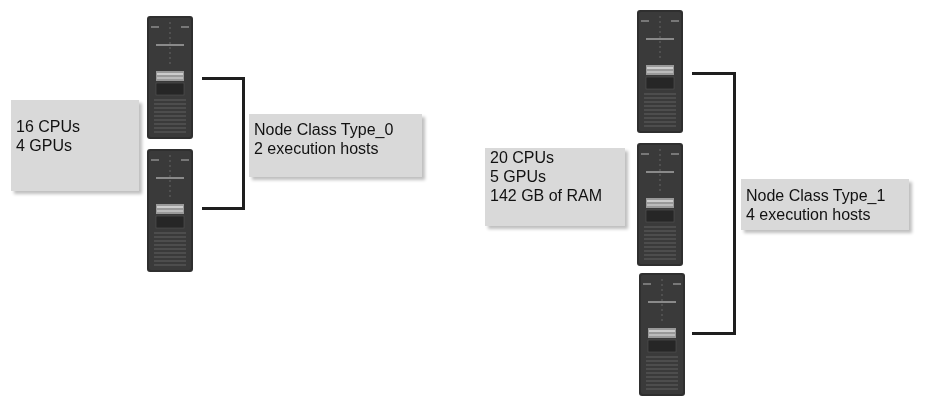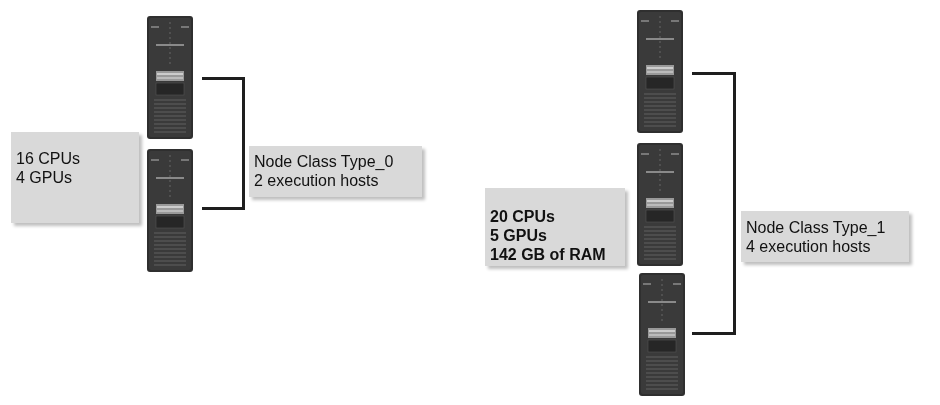--- a/index.html
+++ b/index.html
@@ -1,18 +1,18 @@
 <!DOCTYPE html>
 <html><head>
 <meta charset="utf-8">
 <style>
   html,body{margin:0;padding:0;background:#fff;}
   body{width:940px;height:405px;position:relative;overflow:hidden;font-family:"Liberation Sans",sans-serif;}
   .server{position:absolute;width:46px;height:123px;}
-  .box{position:absolute;background:#d9d9d9;box-shadow:3px 3px 3px rgba(0,0,0,0.25);color:#111;font-size:16px;line-height:19px;padding:0 0 0 5px;box-sizing:border-box;margin-top:32px;}
+  .box{position:absolute;background:#d9d9d9;box-shadow:3px 3px 3px rgba(0,0,0,0.25);color:#111;font-size:16px;line-height:19px;padding:0 0 0 5px;box-sizing:border-box;}
   .box div{white-space:nowrap;}
   .bracket{position:absolute;border:3px solid #1e1e1e;border-left:none;box-sizing:border-box;}
 </style>
 </head>
 <body>
 
 <svg width="0" height="0" style="position:absolute">
   <defs>
     <symbol id="srv" viewBox="0 0 46 123">
       <rect x="0" y="0" width="46" height="123" rx="3" fill="#2f2f2f"></rect>
@@ -48,38 +48,38 @@
       <use href="#srv"></use>
     </svg>
 
   <div class="box" style="left:11px;top:100px;width:128px;height:91px;padding-top:17px;">
     <div>16 CPUs</div>
     <div>4 GPUs</div>
   </div>
 
   <div class="bracket" style="left:202px;top:77px;width:43px;height:133px;"></div>
 
-  <div class="box" style="left:249px;top:114px;width:173px;height:51px;padding-top:6px;">
+  <div class="box" style="left:249px;top:114px;width:173px;height:63px;padding-top:6px;">
     <div>Node Class Type_0</div>
     <div>2 execution hosts</div>
   </div>
 </div>
 
 <div>
   <svg class="server" style="left:637px;top:10px">
       <use href="#srv"></use>
     </svg>
   <svg class="server" style="left:637px;top:143px">
       <use href="#srv"></use>
     </svg>
   <svg class="server" style="left:639px;top:273px">
       <use href="#srv"></use>
     </svg>
 
-  <div class="box" style="left:485px;top:156px;width:140px;height:78px;padding-top:19px;font-weight:bold;">
+  <div class="box" style="left:485px;top:148px;width:140px;height:78px;padding-top:0;">
     <div>20 CPUs</div>
     <div>5 GPUs</div>
     <div>142 GB of RAM</div>
   </div>
 
   <div class="bracket" style="left:692px;top:72px;width:44px;height:263px;"></div>
 
   <div class="box" style="left:741px;top:179px;width:168px;height:51px;padding-top:7px;">
     <div>Node Class Type_1</div>
     <div>4 execution hosts</div>

